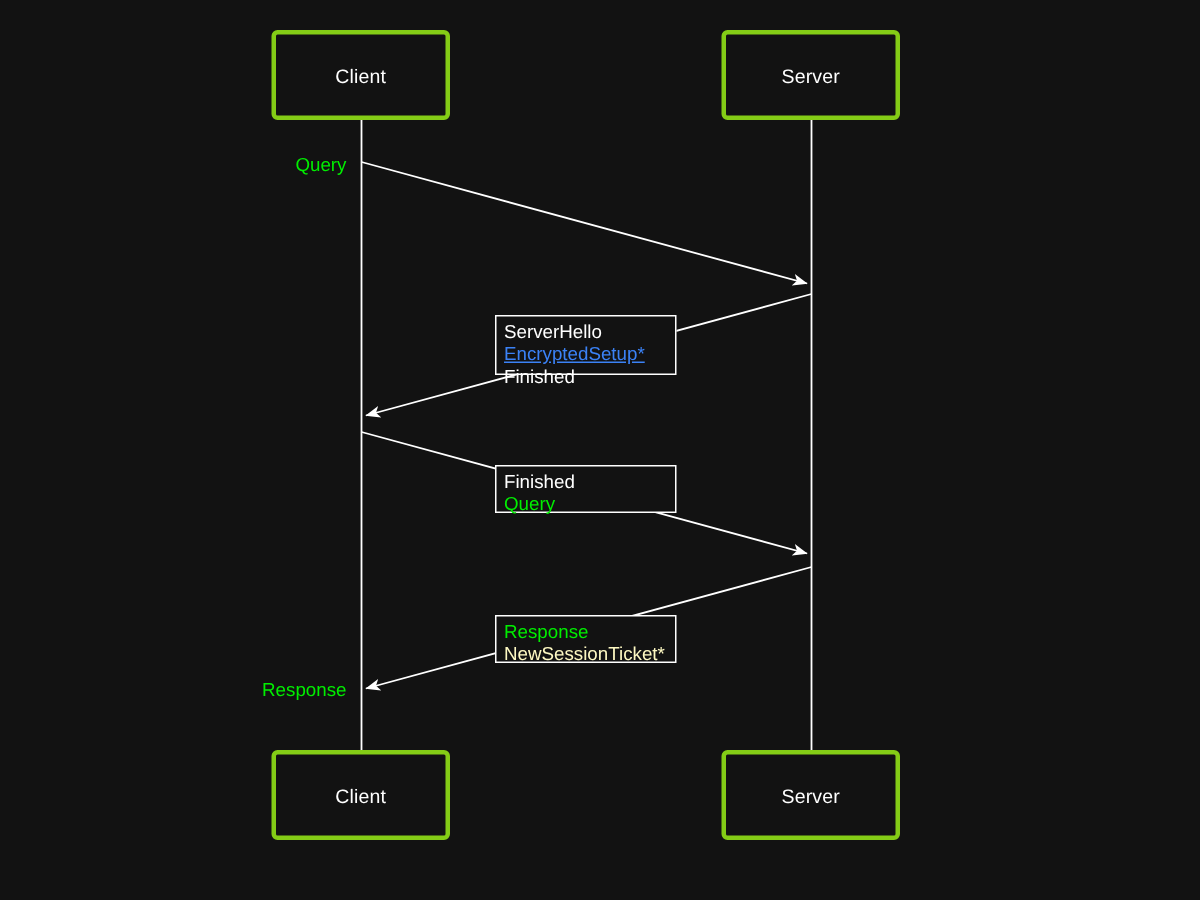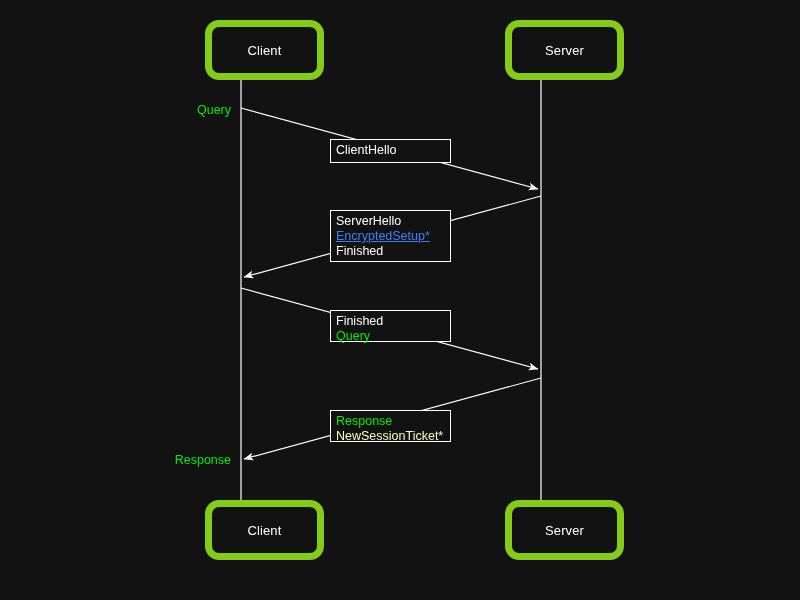--- a/index.html
+++ b/index.html
@@ -19,27 +19,26 @@
   #diagram-svg {
     position: absolute;
     left: 0;
     top: 0;
     width: 800px;
     height: 600px;
   }
   .actor-box {
     position: absolute;
     box-sizing: border-box;
-    border: 7px solid #84cc16;
-    border-radius: 14px;
+    border: 3px solid #84cc16;
+    border-radius: 4px;
     background: #121212;
     display: flex;
     align-items: center;
     justify-content: center;
-    margin-left: 24px;
   }
   .actor-label {
     color: #ffffff;
     font-size: 13px;
     font-family: "Liberation Sans", sans-serif;
     letter-spacing: 0.1px;
   }
   .msg-box {
     position: absolute;
     box-sizing: border-box;
@@ -102,25 +101,22 @@
 
   <div class="actor-box" style="left:481px; top:500px; width:119px; height:60px;">
     <span class="actor-label">Server</span>
   </div>
 
   <div class="note-label note-left" style="left:121px; top:103px; width:110px; color:#00ee00;">Query</div>
 
 
   <div class="note-label note-left" style="left:121px; top:453px; width:110px; color:#00ee00;">Response</div>
 
-  <div class="msg-box" style="left:330px; top:139px; width:121px; height:24px;">
-    <span class="msg-line" style="color:#ffffff;">ClientHello</span>
-  </div>
 
-  <div class="msg-box" style="left:330px; top:210px; width:121px; height:52px;">
+  <div class="msg-box" style="left:330px; top:210px; width:121px; height:40px;">
     <span class="msg-line" style="color:#ffffff;">ServerHello</span>
     <span class="msg-line" style="color:#3b82f6;text-decoration:underline;">EncryptedSetup*</span>
     <span class="msg-line" style="color:#ffffff;">Finished</span>
   </div>
 
   <div class="msg-box" style="left:330px; top:310px; width:121px; height:32px;">
     <span class="msg-line" style="color:#ffffff;">Finished</span>
     <span class="msg-line" style="color:#00ee00;">Query</span>
   </div>
 

